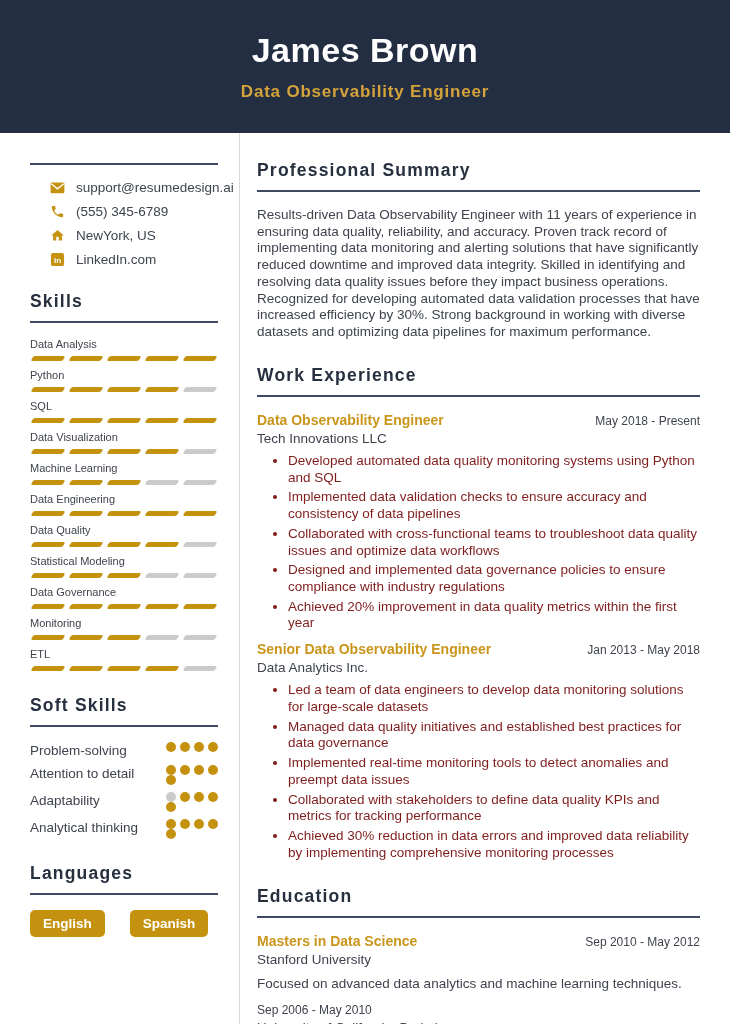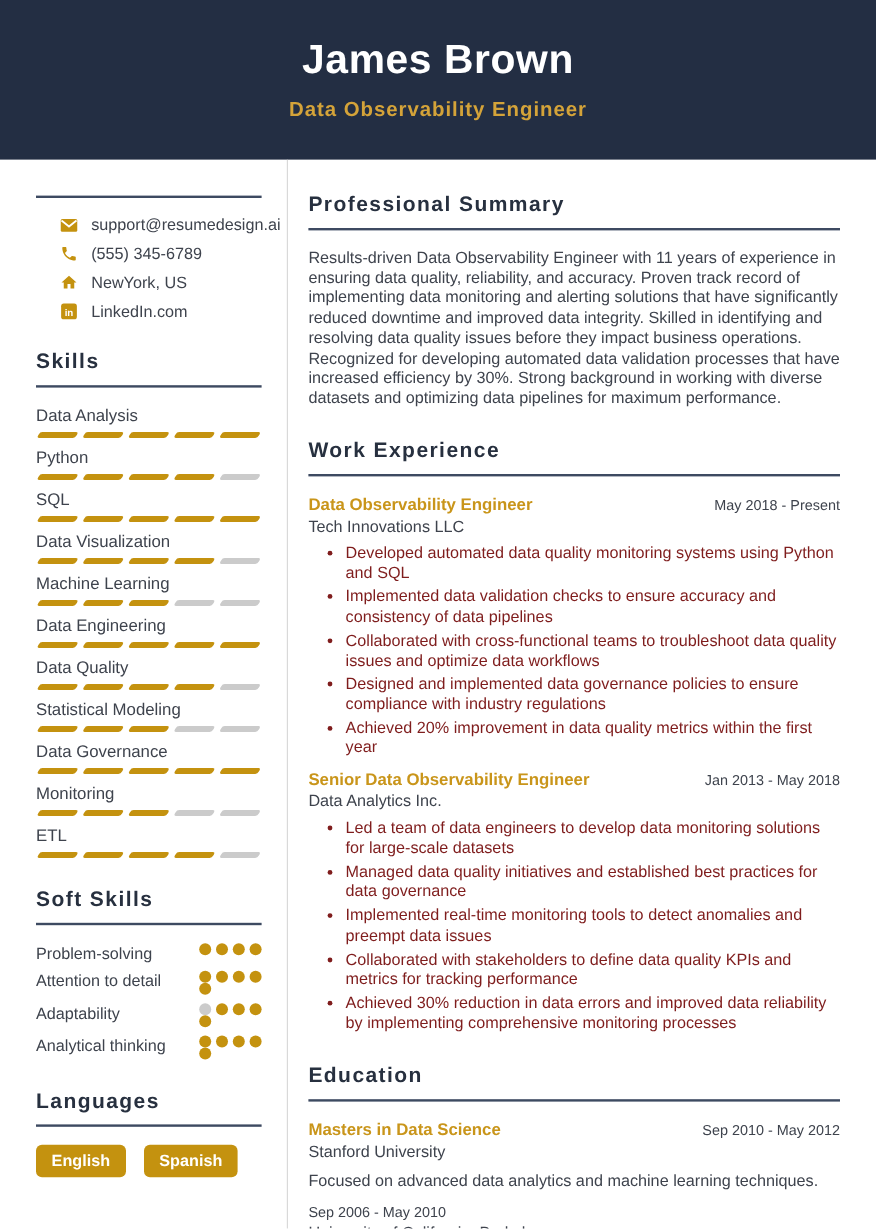--- a/index.html
+++ b/index.html
@@ -45,39 +45,39 @@
   .contact-list { list-style:none; margin:0; padding:0; }
   .contact-list li {
     display:flex; align-items:center; gap:11px;
     margin-bottom:9px; font-size:13.5px; color:#3e434d;
   }
   .cicon { width:15px; height:15px; flex:0 0 15px; display:inline-flex;padding-left:20px; }
   .cicon svg { width:15px; height:15px; }
 
   
   .skill { margin-bottom:8px; }
-  .skill-label { font-size:14px; margin-bottom:6px; color:#3e434d; }
+  .skill-label { font-size:11px; margin-bottom:6px; color:#3e434d; }
   .bar { display:flex; gap:6px; padding:0 2px; }
   .seg {
     flex:1; height:5px; border-radius:2px;
     background:#cbcbcb; transform:skewX(-28deg);
   }
   .seg.filled { background:#c4920f; }
 
   
   .soft-row { display:flex; align-items:flex-start; margin-bottom:7px; }
   .soft-label { flex:1; font-size:13.5px; color:#3e434d; padding-top:1px; }
   .dots { width:52px; display:flex; flex-wrap:wrap; column-gap:4px; row-gap:3px; }
   .dot { width:10px; height:10px; border-radius:50%; }
   .dot.filled { background:#c4920f; }
   .dot.empty  { background:#cbcbcb; }
   .dot:nth-child(5) { margin-top:-3px; }
 
   
-  .badges { display:flex; gap:15px; }
+  .badges { display:flex; gap:25px; }
   .badge {
     background:#c4920f; color:#ffffff; font-size:13.5px; font-weight:bold;
     padding:6px 13px; border-radius:5px;
   }
 
   
   .summary-text { margin:0; font-size:13.5px; line-height:1.24; color:#3e434d; }
 
   .job { margin-bottom:4px; }
   .job-head, .edu-head { display:flex; justify-content:space-between; align-items:baseline; }

